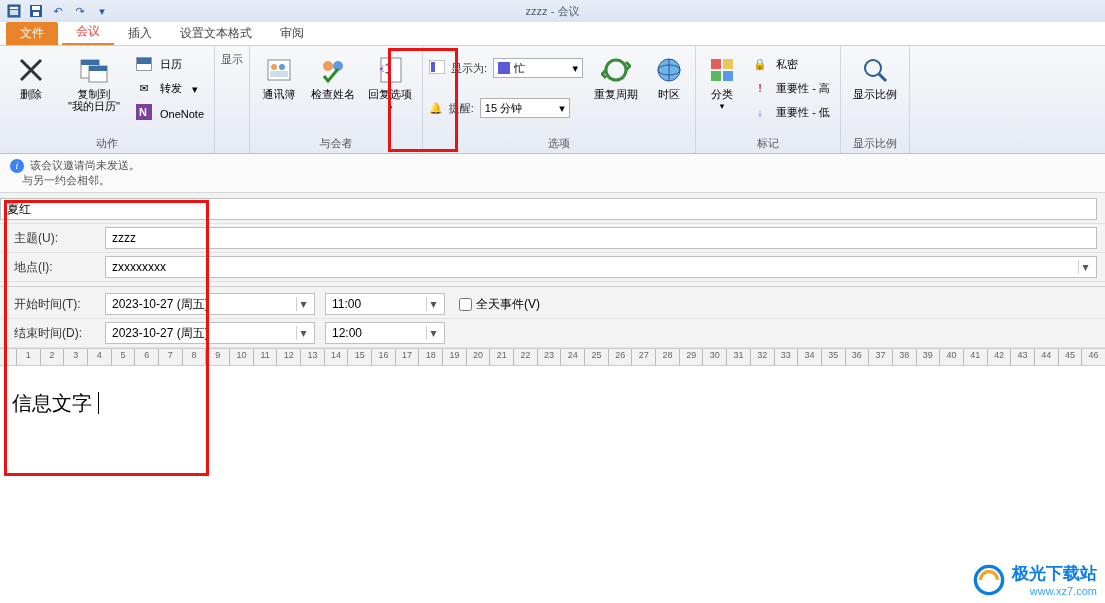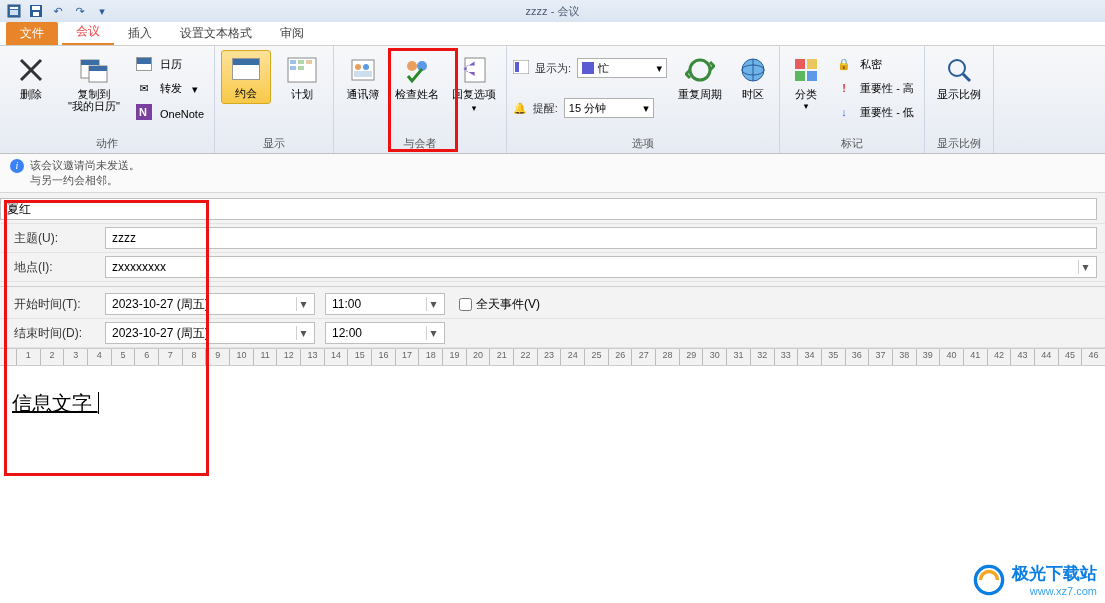--- a/index.html
+++ b/index.html
@@ -51,21 +51,21 @@
 .combo .caret { width: 14px; text-align: center; color: #555; border-left:1px solid #d0d0d0; }
 .chk { display: flex; align-items: center; gap: 4px; }
 .chk input { width: 13px; height: 13px; }
 
 
 .ruler { height: 18px; background: #f2f2f2; border-top: 1px solid #ccc; border-bottom: 1px solid #ccc; font-size: 9px; color: #666; position: relative; overflow: hidden; }
 .ruler .ticks { position: absolute; top: 0; bottom: 0; left: 16px; right: 0; display: flex; }
 .ruler .tick { width: 24px; border-left: 1px solid #bbb; display: flex; align-items: flex-start; justify-content: center; padding-top: 1px; }
 
 
-.bodytext { padding: 24px 12px; font-size: 20px; font-family: "SimSun","宋体",serif; text-decoration: underline; }
+.bodytext { padding: 24px 12px; font-size: 20px; font-family: "SimSun","宋体",serif; }
 .cursor { border-right: 1px solid #000; animation: blink 1s step-end infinite; }
 @keyframes blink { 50% { border-color: transparent; } }
 
 
 .opt-inline { display: flex; align-items: center; gap: 6px; height: 24px; }
 .opt-combo { width: 90px; height: 20px; border: 1px solid #b0b0b0; background: #fff; display: flex; align-items: center; padding: 0 4px; font-size: 11px; justify-content: space-between; }
 .status-sq { width: 12px; height: 12px; background: #5b5bd6; margin-right: 4px; }
 .mini { font-size:11px; color:#333; }
 
 
@@ -153,41 +153,20 @@
               </svg>
             </div>
             <span>OneNote</span>
           </div>
       </div>
     </div>
     <div class="group-label">动作</div>
   </div>
 
   <div class="group">
-    <div class="group-body">
-      <div class="big-btn hl-yellow">
-        <div class="ico">
-            <div class="cal-grid"></div>
-          </div>
-        <span>约会</span>
-      </div>
-      <div class="big-btn">
-        <div class="ico">
-            <svg width="30" height="26">
-              <rect x="1" y="1" width="28" height="24" fill="#fff" stroke="#888"></rect>
-              <rect x="3" y="3" width="6" height="4" fill="#9cc3e8"></rect>
-              <rect x="11" y="3" width="6" height="4" fill="#b0d8a8"></rect>
-              <rect x="19" y="3" width="6" height="4" fill="#e8c89c"></rect>
-              <rect x="3" y="9" width="6" height="4" fill="#9cc3e8"></rect>
-              <rect x="11" y="9" width="6" height="4" fill="#b0d8a8"></rect>
-            </svg>
-          </div>
-        <span>计划</span>
-      </div>
-    </div>
     <div class="group-label">显示</div>
   </div>
 
   <div class="group">
     <div class="group-body">
       <div class="big-btn" style="width:46px">
         <div class="ico">
             <svg width="30" height="28">
               <rect x="4" y="4" width="22" height="20" fill="#fff" stroke="#888"></rect>
               <circle cx="10" cy="11" r="3" fill="#e8a05c"></circle>
@@ -317,21 +296,21 @@
     </div>
     <div class="group-label">显示比例</div>
   </div>
 </div>
 
 <div class="info-strip">
   <div class="info-line">
       <div class="info-i">i</div>
       <span>该会议邀请尚未发送。</span>
     </div>
-  <div class="info-line" style="margin-left:20px">
+  <div class="info-line" style="margin-left:12px">
       <span>与另一约会相邻。</span>
     </div>
 </div>
 
 <div class="form">
   <div class="row">
     <input class="txt" value="夏红" style="">
   </div>
   <div class="row">
     <div class="fld-label">主题(U):</div>

